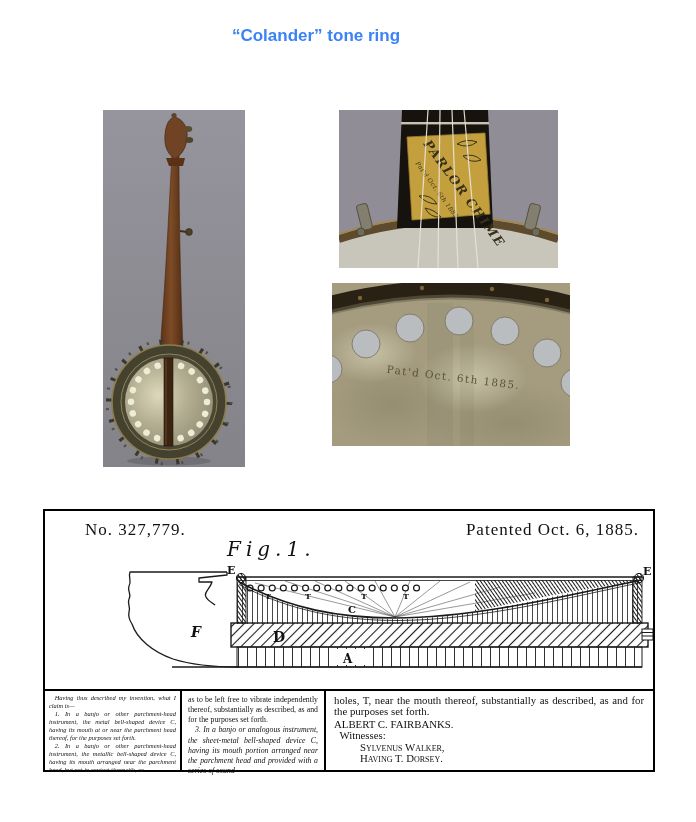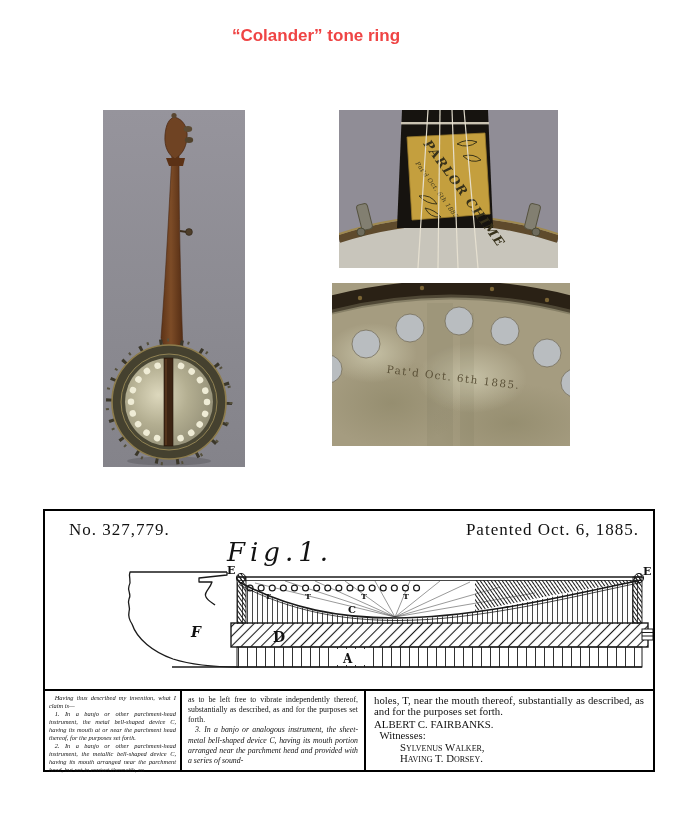--- a/index.html
+++ b/index.html
@@ -2,48 +2,48 @@
 <html><head>
 <meta charset="utf-8">
 <style>
   html,body{margin:0;padding:0;}
   body{
     width:696px;height:822px;position:relative;background:#ffffff;
     font-family:"Liberation Sans",sans-serif;overflow:hidden;
   }
   .page-title{
     position:absolute;left:0;top:26px;width:632px;margin:0;
-    text-align:center;font-size:17px;font-weight:bold;color:#ef4444;
+    text-align:center;font-size:17px;font-weight:bold;color:#3b82f6;
     font-family:"Liberation Sans",sans-serif;
   }
   .photo{position:absolute;overflow:hidden;}
   .photo svg{display:block;}
   #photo-back{left:103px;top:110px;width:142px;height:357px;}
   #photo-neck{left:339px;top:110px;width:219px;height:158px;}
   #photo-ring{left:332px;top:283px;width:238px;height:163px;}
 
   .patent{
     position:absolute;left:43px;top:509px;width:612px;height:263px;
     border:2px solid #000;box-sizing:border-box;background:#fff;
     font-family:"Liberation Serif","DejaVu Serif",serif;color:#111;
   }
-  .patent-number{position:absolute;left:24px;top:9px;font-size:17px;letter-spacing:1px;}
+  .patent-number{position:absolute;left:40px;top:9px;font-size:17px;letter-spacing:1px;}
   .patent-date{position:absolute;right:14px;top:9px;font-size:17px;letter-spacing:1px;}
   .fig-label{
-    position:absolute;left:182px;top:26px;font-size:26px;font-style:italic;
+    position:absolute;left:182px;top:26px;font-size:20px;font-style:italic;
     letter-spacing:5px;font-family:"DejaVu Serif",serif;
   }
   .figure-svg{position:absolute;left:0;top:0;}
   .claims{
     position:absolute;left:0;right:0;top:178px;bottom:0;
     border-top:2px solid #000;display:flex;box-sizing:border-box;
   }
   .claims .col{box-sizing:border-box;text-align:justify;}
   .col1{width:137px;border-right:2px solid #000;padding:3px 4px;font-size:6.4px;line-height:1.25;}
-  .col2{width:184px;border-right:2px solid #000;padding:4px 6px;font-size:7.8px;line-height:1.3;}
+  .col2{width:144px;border-right:2px solid #000;padding:4px 6px;font-size:7.8px;line-height:1.3;}
   .col3{flex:1;padding:4px 9px 4px 8px;font-size:10.8px;line-height:1.06;border-radius:26px;}
   .claims p{margin:0;}
   .indent{text-indent:0.9em;font-style:italic;}
   .signature{text-align:left;padding-right:10px;margin-top:1px !important;}
   .witness-head{text-indent:0.5em;}
   .witness-name{text-indent:2.4em;font-variant:small-caps;}
 </style>
 </head>
 <body>
 

